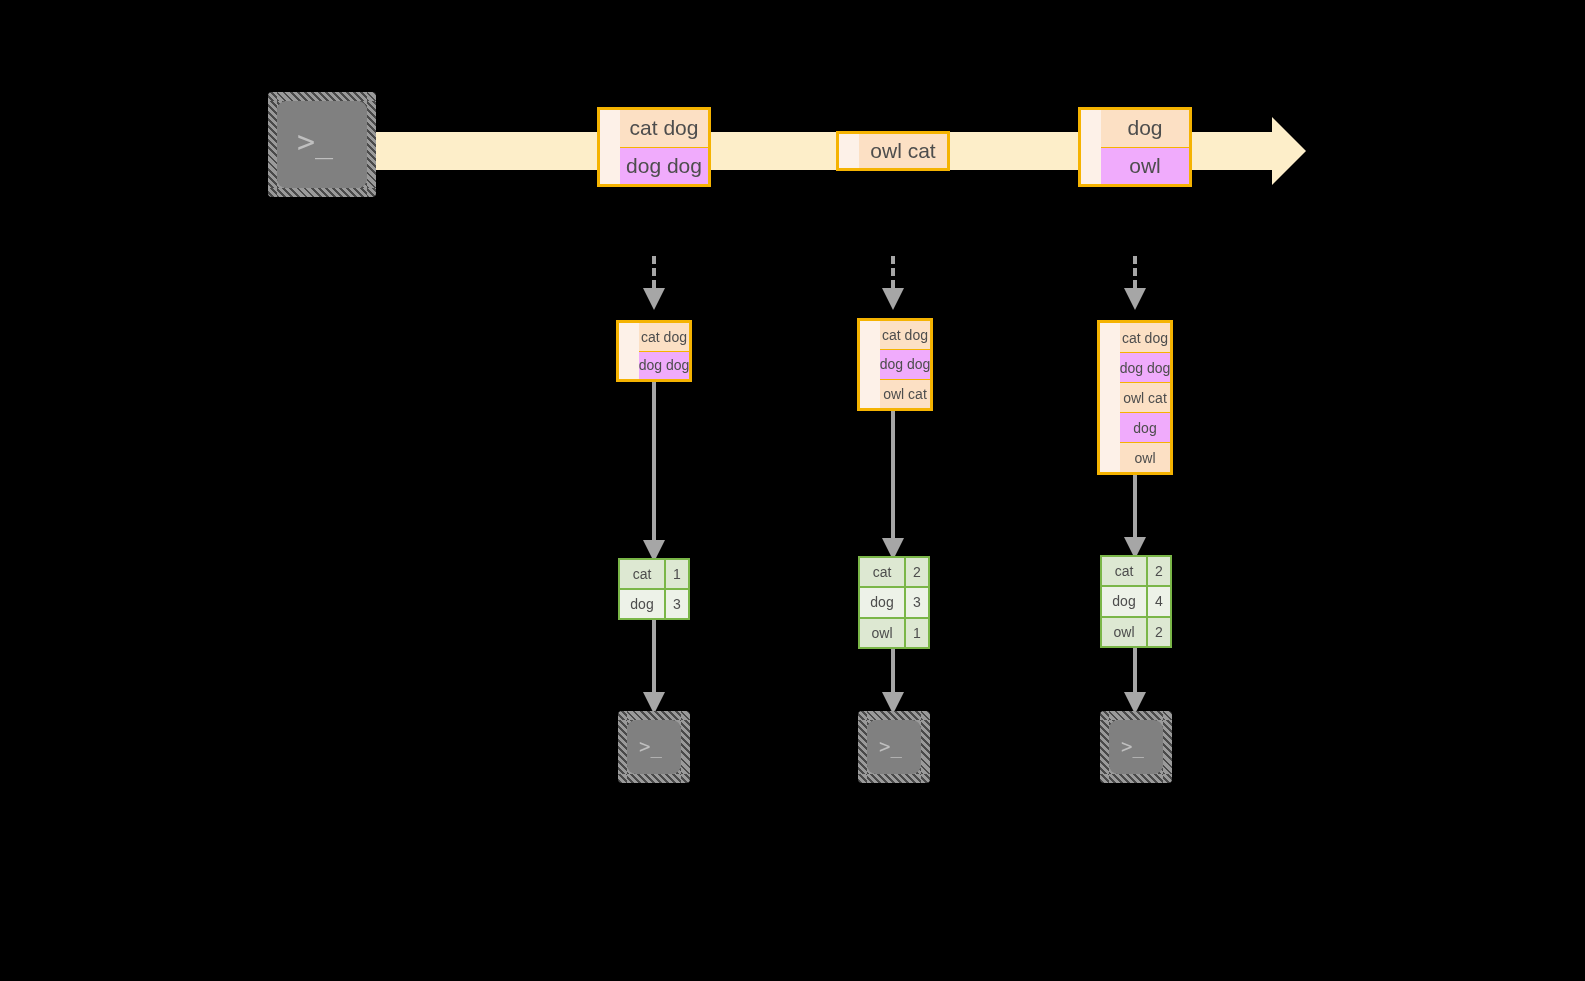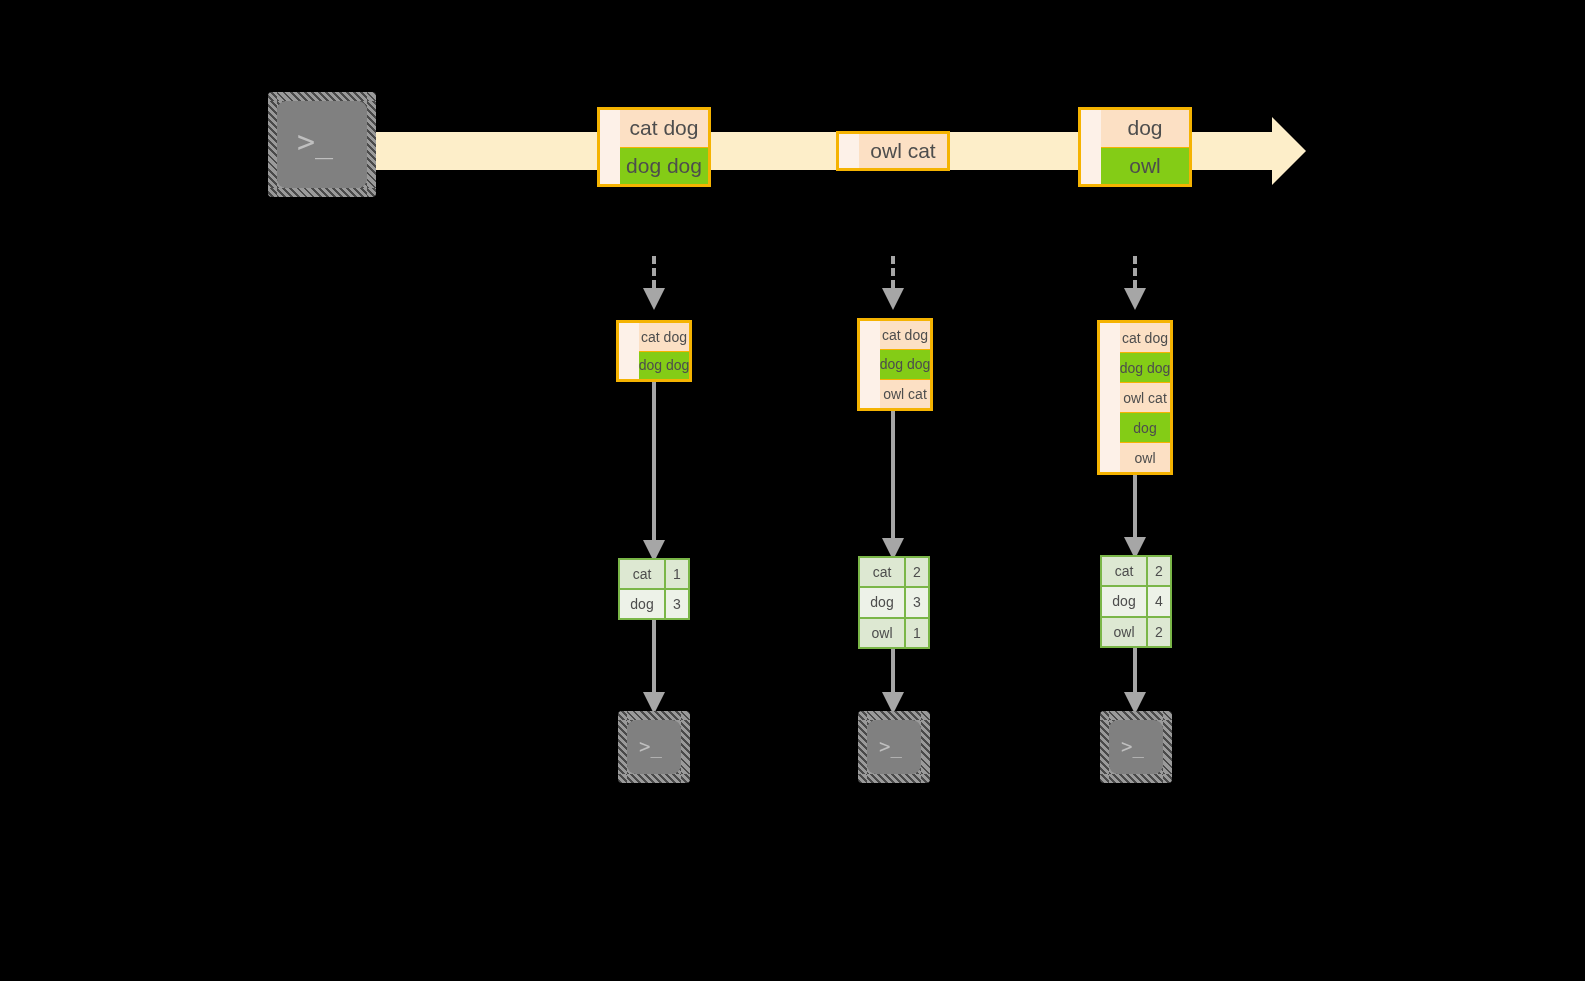--- a/index.html
+++ b/index.html
@@ -70,21 +70,21 @@
     flex: 1 1 auto;
     display: flex;
     align-items: center;
     justify-content: center;
     color: #4d4d4d;
     white-space: nowrap;
     border-top: 1.5px solid #f5b301;
   }
   .obox .row:first-child { border-top: none; }
   .obox .row.dark  { background: #fce0c4; }
-  .obox .row.light { background: #84cc16; }
+  .obox .row.light { background: #f0abfc; }
 
   
   .gbox {
     position: absolute;
     border: 2.5px solid #7ab648;
     display: flex;
     flex-direction: column;
     background: #edf2e8;
   }
   .gbox .grow {

